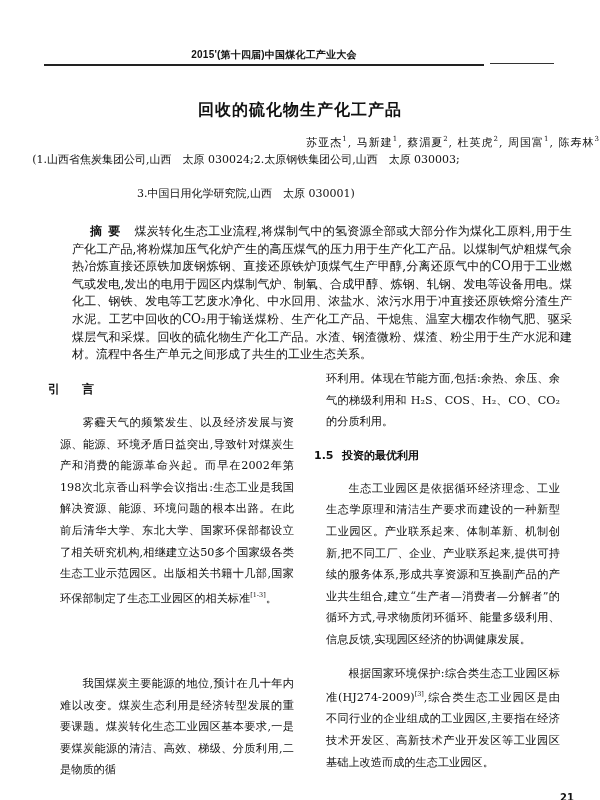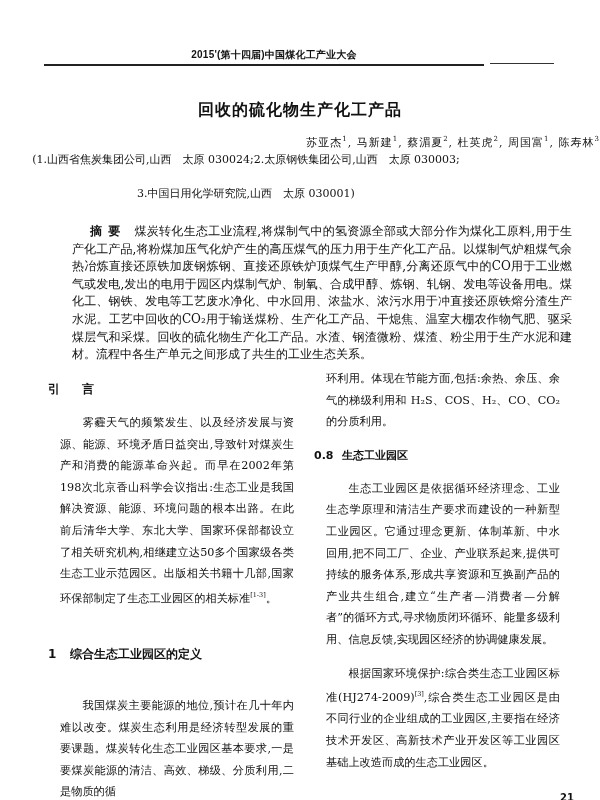--- a/index.html
+++ b/index.html
@@ -86,29 +86,28 @@
 <div class="affil l2">3.中国日用化学研究院,山西　太原 030001)</div>
 
 <div class="abstract">
   <span class="abs-label">摘要</span><span>煤炭转化生态工业流程,将煤制气中的氢资源全部或大部分作为煤化工原料,用于生产化工产品,将粉煤加压气化炉产生的高压煤气的压力用于生产化工产品。以煤制气炉粗煤气余热冶炼直接还原铁加废钢炼钢、直接还原铁炉顶煤气生产甲醇,分离还原气中的CO用于工业燃气或发电,发出的电用于园区内煤制气炉、制氧、合成甲醇、炼钢、轧钢、发电等设备用电。煤化工、钢铁、发电等工艺废水净化、中水回用、浓盐水、浓污水用于冲直接还原铁熔分渣生产水泥。工艺中回收的CO₂用于输送煤粉、生产化工产品、干熄焦、温室大棚农作物气肥、驱采煤层气和采煤。回收的硫化物生产化工产品。水渣、钢渣微粉、煤渣、粉尘用于生产水泥和建材。流程中各生产单元之间形成了共生的工业生态关系。</span>
 </div>
 
 <div class="col left">
   <div class="h1 intro-head">引言</div>
   <p><span>雾霾天气的频繁发生、以及经济发展与资源、能源、环境矛盾日益突出,导致针对煤炭生产和消费的能源革命兴起。而早在2002年第198次北京香山科学会议指出:生态工业是我国解决资源、能源、环境问题的根本出路。在此前后清华大学、东北大学、国家环保部都设立了相关研究机构,相继建立达50多个国家级各类生态工业示范园区。出版相关书籍十几部,国家环保部制定了生态工业园区的相关标准</span><sup class="ref">[1-3]</sup><span>。</span></p>
   <div class="gap-med"></div>
-  <div class="h1"><span class="num">1</span><span>综合生态工业园区的定义</span></div>
   <div class="gap-small"></div>
   <p>我国煤炭主要能源的地位,预计在几十年内难以改变。煤炭生态利用是经济转型发展的重要课题。煤炭转化生态工业园区基本要求,一是要煤炭能源的清洁、高效、梯级、分质利用,二是物质的循</p>
 </div>
 
 <div class="col right">
   <p class="noindent">环利用。体现在节能方面,包括:余热、余压、余气的梯级利用和 H₂S、COS、H₂、CO、CO₂ 的分质利用。</p>
-  <div class="h2"><span class="num">0.8</span><span>生态工业园区</span></div>
-  <p>生态工业园区是依据循环经济理念、工业生态学原理和清洁生产要求而建设的一种新型工业园区。它通过理念更新、体制革新、中水回用,把不同工厂、企业、产业联系起来,提供可持续的服务体系,形成共享资源和互换副产品的产业共生组合,建立“生产者—消费者—分解者”的循环方式,寻求物质闭环循环、能量多级利用、信息反馈,实现园区经济的协调健康发展。</p>
+  <div class="h2"><span class="num">1.5</span><span>投资的最优利用</span></div>
+  <p>生态工业园区是依据循环经济理念、工业生态学原理和清洁生产要求而建设的一种新型工业园区。产业联系起来、体制革新、机制创新,把不同工厂、企业、产业联系起来,提供可持续的服务体系,形成共享资源和互换副产品的产业共生组合,建立“生产者—消费者—分解者”的循环方式,寻求物质闭环循环、能量多级利用、信息反馈,实现园区经济的协调健康发展。</p>
   <p><span>根据国家环境保护:综合类生态工业园区标准(HJ274-2009)</span><sup class="ref">[3]</sup><span>,综合类生态工业园区是由不同行业的企业组成的工业园区,主要指在经济技术开发区、高新技术产业开发区等工业园区基础上改造而成的生态工业园区。</span></p>
   <div class="gap-med"></div>
   <div class="h1"><span class="num">2</span><span>以煤化工为核心的生态工业园区</span></div>
   <div class="gap-small"></div>
 
 </div>
 
 <div class="page-num">21</div>
 
 </body></html>

